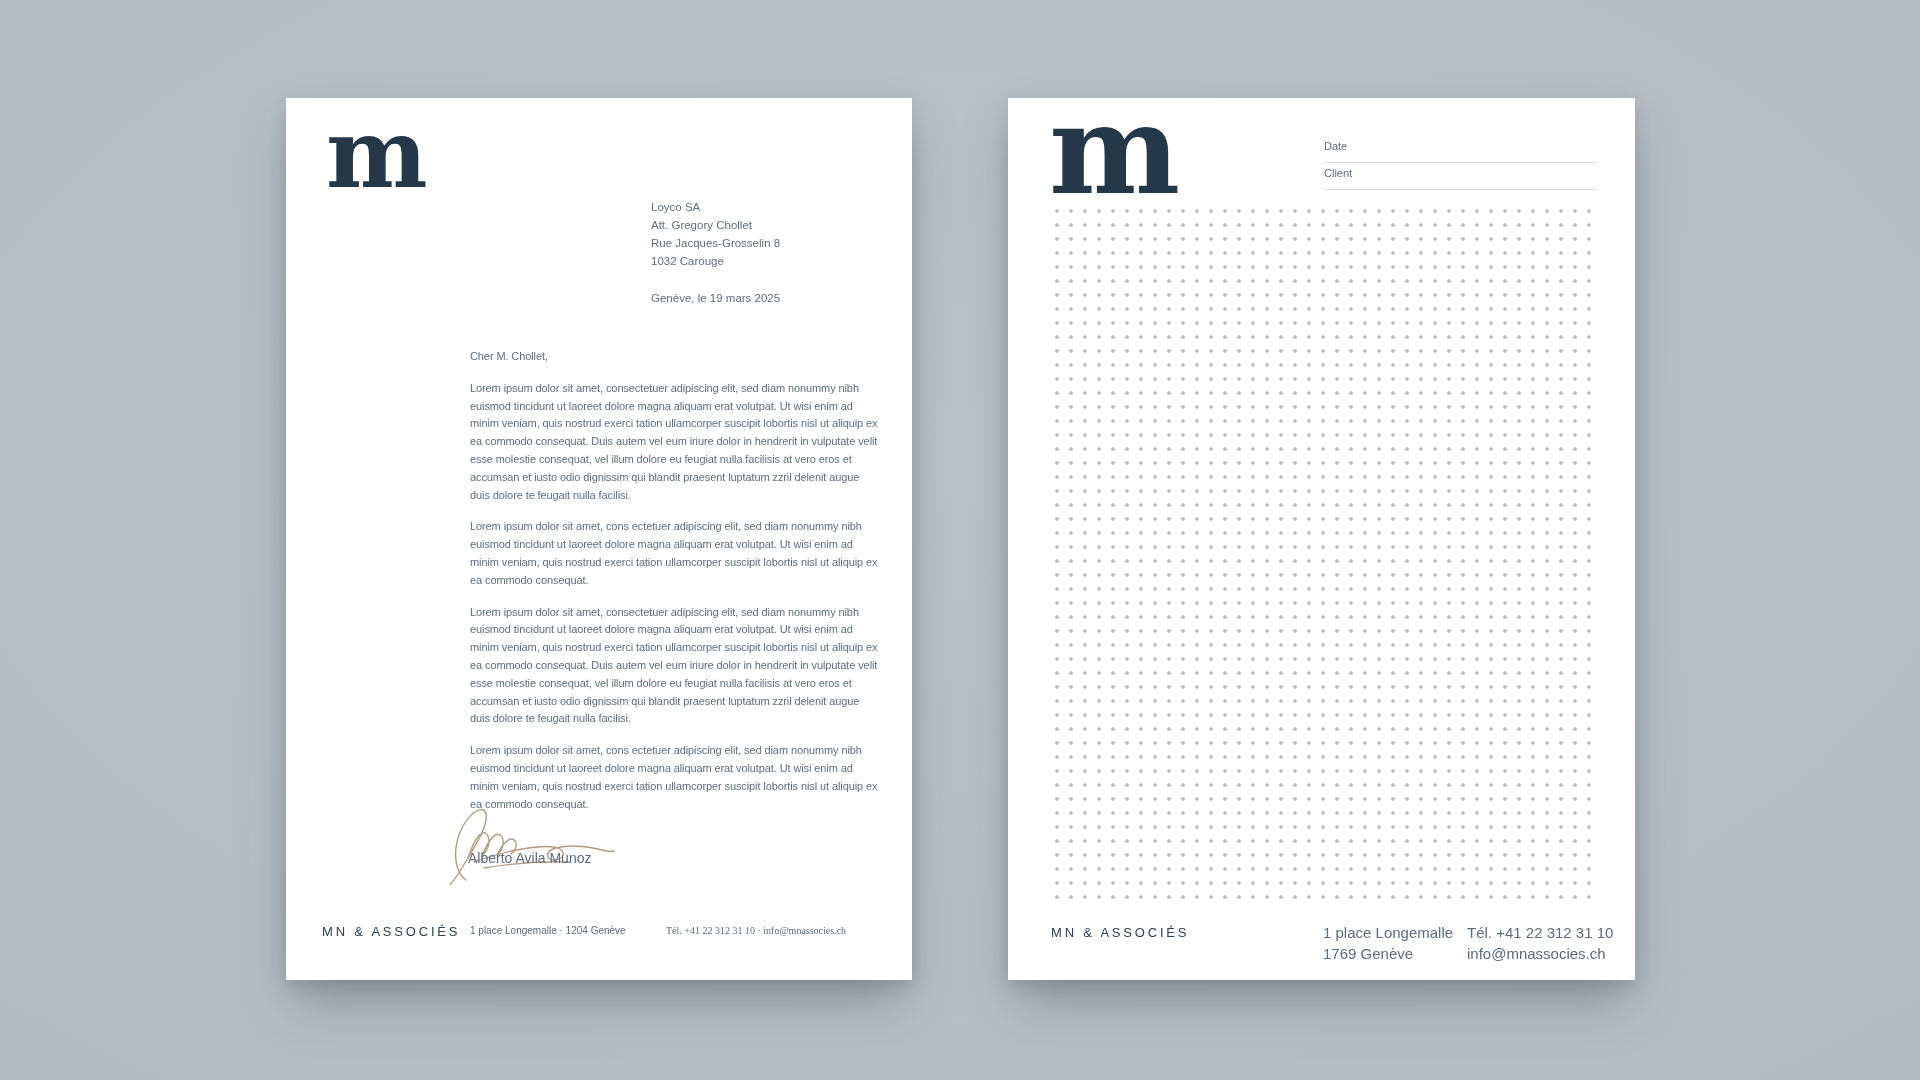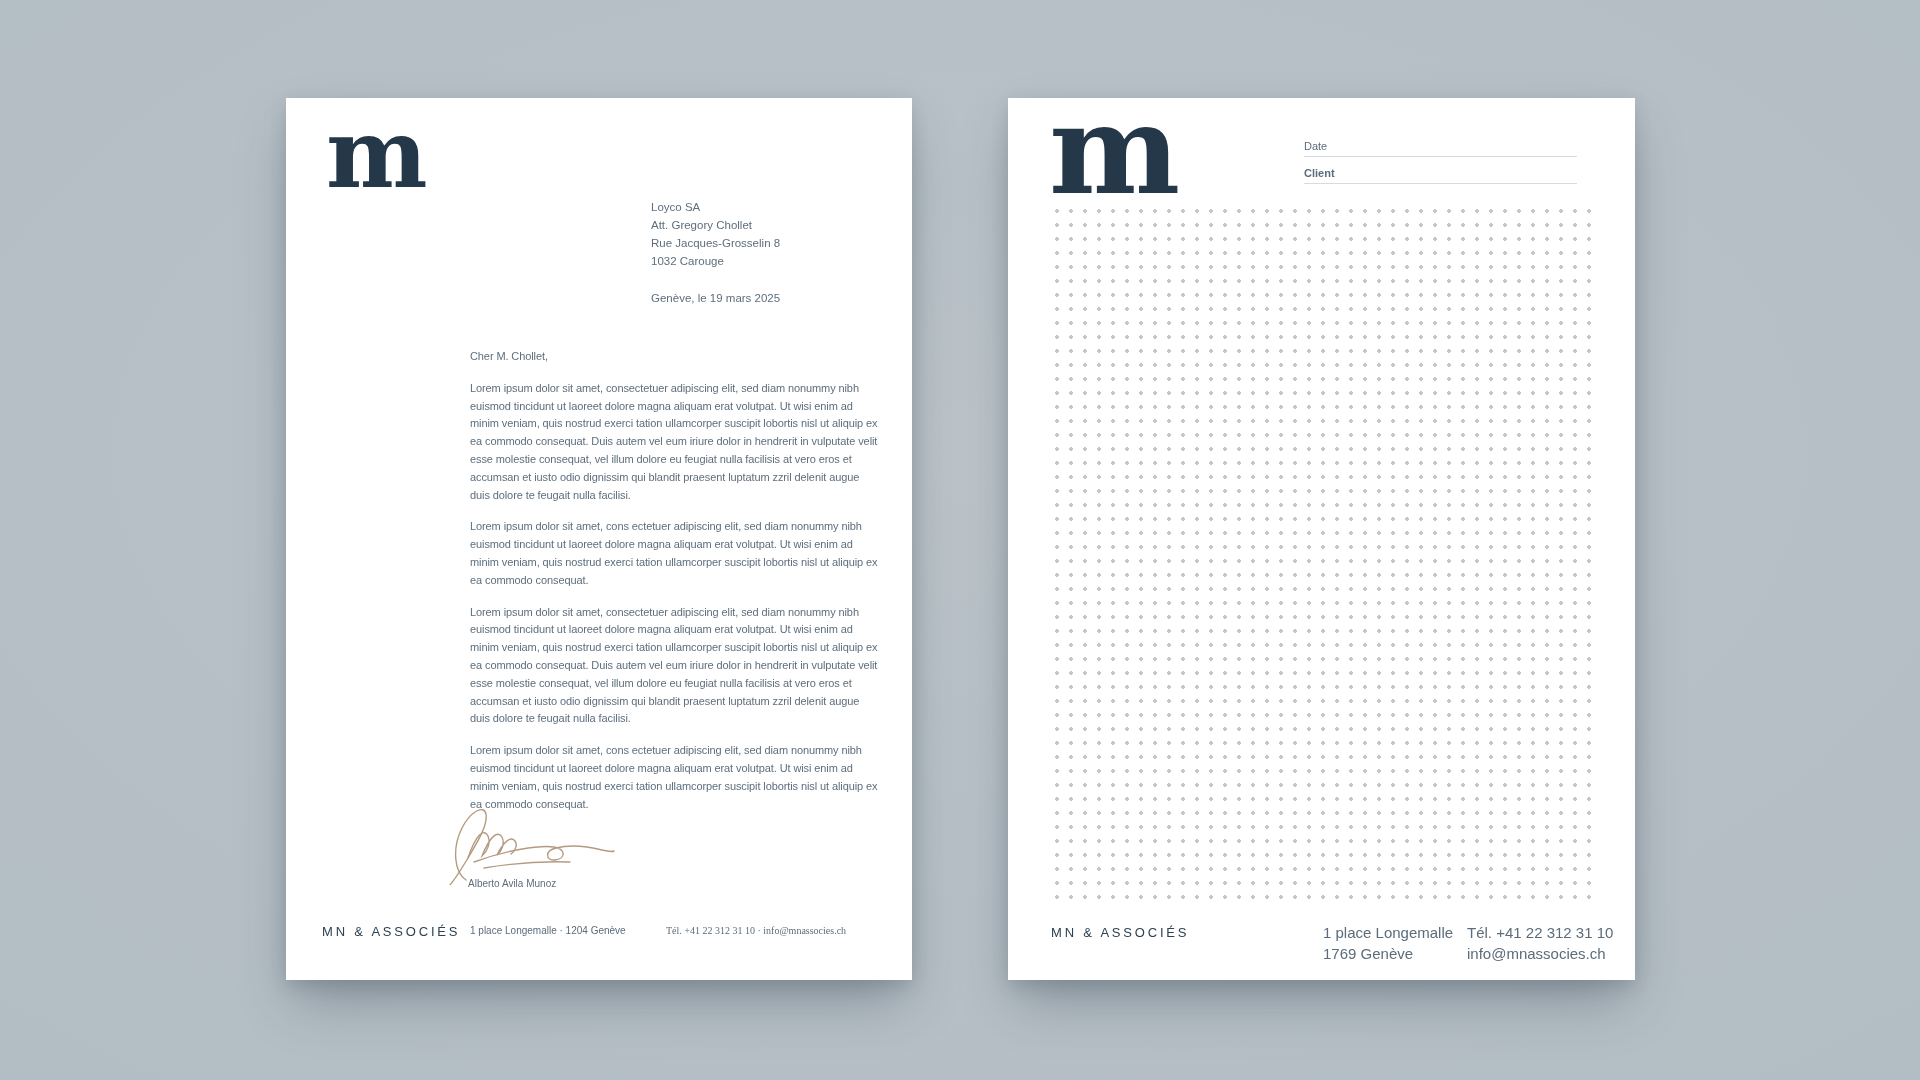--- a/index.html
+++ b/index.html
@@ -33,42 +33,42 @@
     font-size:11.5px;line-height:18px;color:#5e6e7d;
   }
   .body-text{
     position:absolute;left:184px;top:250px;width:408px;
     font-size:11px;line-height:17.8px;letter-spacing:-0.1px;color:#5e6e7d;
   }
   .body-text p{margin:0 0 14px 0;}
   .signature-svg{position:absolute;left:158px;top:702px;width:180px;height:85px;}
   .signer{
     position:absolute;left:182px;top:752px;
-    font-size:10px;color:#5e6e7d;margin-top:28px;
+    font-size:14px;color:#5e6e7d;
   }
   .wordmark{
     position:absolute;font-size:13px;letter-spacing:2.8px;
     color:#2c4152;white-space:nowrap;
   }
   .page-letter .wordmark{left:36px;top:826px;}
   .page-notes  .wordmark{left:43px;top:827px;}
   .footer-small{
     position:absolute;font-size:10px;color:#5c6c7a;white-space:nowrap;
   }
   .f-address{left:184px;top:827px;}
   .f-contact{left:380px;top:827px;font-family:Liberation Serif, serif;}
 
   
   .field{
-    position:absolute;left:296px;width:273px;
+    position:absolute;left:316px;width:273px;
     font-size:11px;line-height:11px;color:#5c6c7a;
-    padding-bottom:4px;border-bottom:1px solid #d9dcde;
+    padding-bottom:10px;border-bottom:1px solid #d9dcde;
   }
   .field-date{top:43px;}
-  .field-client{top:70px;font-weight:bold;}
+  .field-client{top:70px;}
   .dotgrid{
     position:absolute;left:42px;top:106px;width:547px;height:700px;
     background-image:
       radial-gradient(2.4px 0.8px at 50% 50%, #c6c6c6 98%, rgba(198,198,198,0) 100%),
       radial-gradient(0.8px 2.4px at 50% 50%, #c6c6c6 98%, rgba(198,198,198,0) 100%);
     background-size:14px 14px, 14px 14px;
   }
   .notes-col{
     position:absolute;font-size:15px;line-height:21px;color:#5c6c7a;white-space:nowrap;
   }

